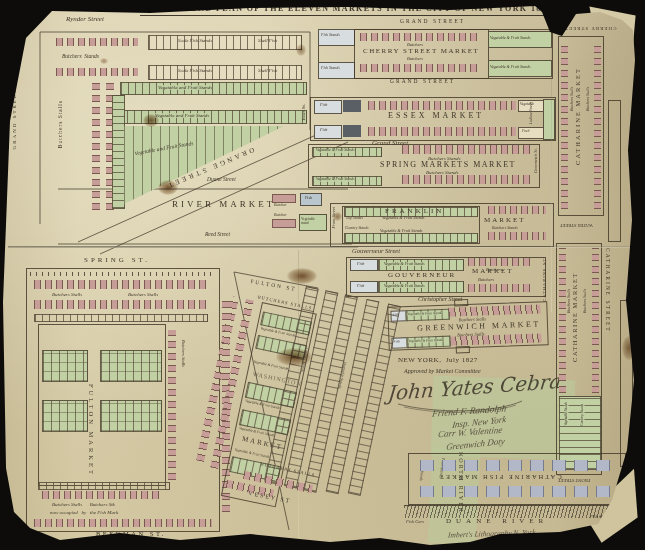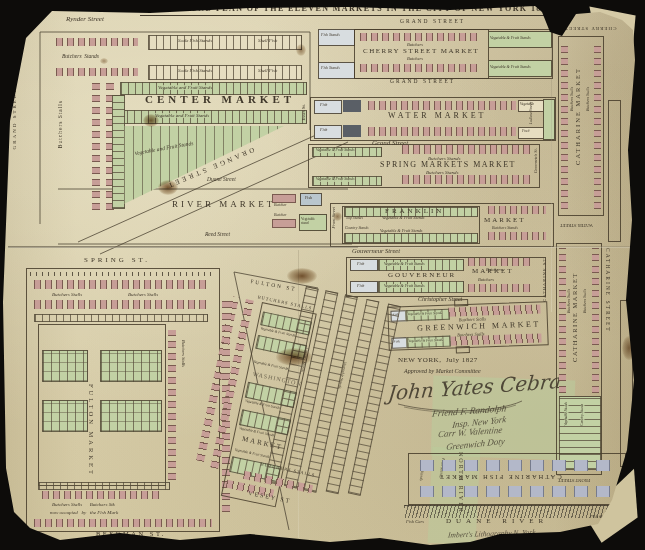--- a/index.html
+++ b/index.html
@@ -69,21 +69,20 @@
     <div class="sr" style="left:56px;top:68px;width:82px;height:8px;"></div>
     <div class="box hc" style="left:148px;top:65px;width:152px;height:13px;background-color:#e6ddc0;"></div>
     <div class="l" style="left:178px;top:69px;font-size:4.8px;font-style:italic;">Scale Fish Stands</div>
     <div class="l" style="left:258px;top:69px;font-size:4.8px;font-style:italic;">Shell Fish</div>
 
     <div class="src" style="left:92px;top:82px;width:8px;height:128px;"></div>
     <div class="src" style="left:106px;top:82px;width:8px;height:128px;"></div>
 
     <div class="box hc gc" style="left:120px;top:82px;width:185px;height:11px;"></div>
     <div class="l it" style="left:158px;top:85px;font-size:5px;background:rgba(194,209,164,.8);">Vegetable and Fruit Stands</div>
-    <div class="l b mk" style="left:145px;top:94px;font-size:11px;letter-spacing:4px;">CENTER MARKET</div>
     <div class="box hc gc" style="left:112px;top:110px;width:193px;height:12px;"></div>
     <div class="l it" style="left:155px;top:113px;font-size:5px;background:rgba(194,209,164,.8);">Vegetable and Fruit Stands</div>
     <div class="box vc gc" style="left:112px;top:95px;width:11px;height:112px;"></div>
     <div class="a" style="left:124px;top:126px;width:160px;height:78px;background-color:#c2d1a4;background-image:repeating-linear-gradient(90deg,rgba(86,76,58,.6) 0 1px,transparent 1px 9px);clip-path:polygon(0 0,100% 0,0 100%);"></div>
     <div class="l it" style="left:134px;top:146px;font-size:5.5px;transform:rotate(-10deg);">Vegetable and Fruit Stands</div>
     <div class="l" style="left:162px;top:164px;font-size:7px;letter-spacing:3px;transform:rotate(157deg);">ORANGE STREET</div>
 
     <div class="l it" style="left:207px;top:177px;font-size:5.5px;">Duane Street</div>
     <div class="l mk" style="left:172px;top:200px;font-size:9px;letter-spacing:3px;">RIVER MARKET</div>
     <div class="a" style="left:272px;top:194px;width:22px;height:7px;background:#c79e97;border:1px solid #7a5a50;"></div>
@@ -116,21 +115,21 @@
 
     <div class="box" style="left:310px;top:97px;width:244px;height:42px;"></div>
     <div class="l vup" style="left:302px;top:104px;font-size:4.5px;">Essex St.</div>
     <div class="box" style="left:314px;top:100px;width:26px;height:12px;background:#d8dde0;"></div>
     <div class="l" style="left:320px;top:103px;font-size:4.2px;font-style:italic;">Fish</div>
     <div class="a" style="left:343px;top:100px;width:18px;height:12px;background:#5a5f66;"></div>
     <div class="box" style="left:314px;top:125px;width:26px;height:12px;background:#d8dde0;"></div>
     <div class="l" style="left:320px;top:128px;font-size:4.2px;font-style:italic;">Fish</div>
     <div class="a" style="left:343px;top:125px;width:18px;height:12px;background:#5a5f66;"></div>
     <div class="sr" style="left:368px;top:101px;width:148px;height:9px;"></div>
-    <div class="l mk" style="left:388px;top:112px;font-size:8px;letter-spacing:3px;">WATER MARKET</div>
+    <div class="l mk" style="left:388px;top:112px;font-size:8px;letter-spacing:3px;">ESSEX MARKET</div>
     <div class="sr" style="left:368px;top:127px;width:148px;height:9px;"></div>
     <div class="box" style="left:518px;top:100px;width:24px;height:10px;background:#e6ddc0;"></div>
     <div class="l" style="left:520px;top:103px;font-size:3.6px;font-style:italic;">Vegetable</div>
     <div class="box" style="left:518px;top:127px;width:24px;height:10px;background:#e6ddc0;"></div>
     <div class="l" style="left:522px;top:130px;font-size:3.6px;font-style:italic;">Fruit</div>
     <div class="box gc" style="left:543px;top:99px;width:10px;height:39px;"></div>
     <div class="l vup" style="left:529px;top:102px;font-size:4px;font-style:italic;">Ludlow Street</div>
     <div class="l it" style="left:372px;top:140px;font-size:7px;">Grand Street</div>
 
     <div class="box" style="left:308px;top:144px;width:230px;height:42px;"></div>

